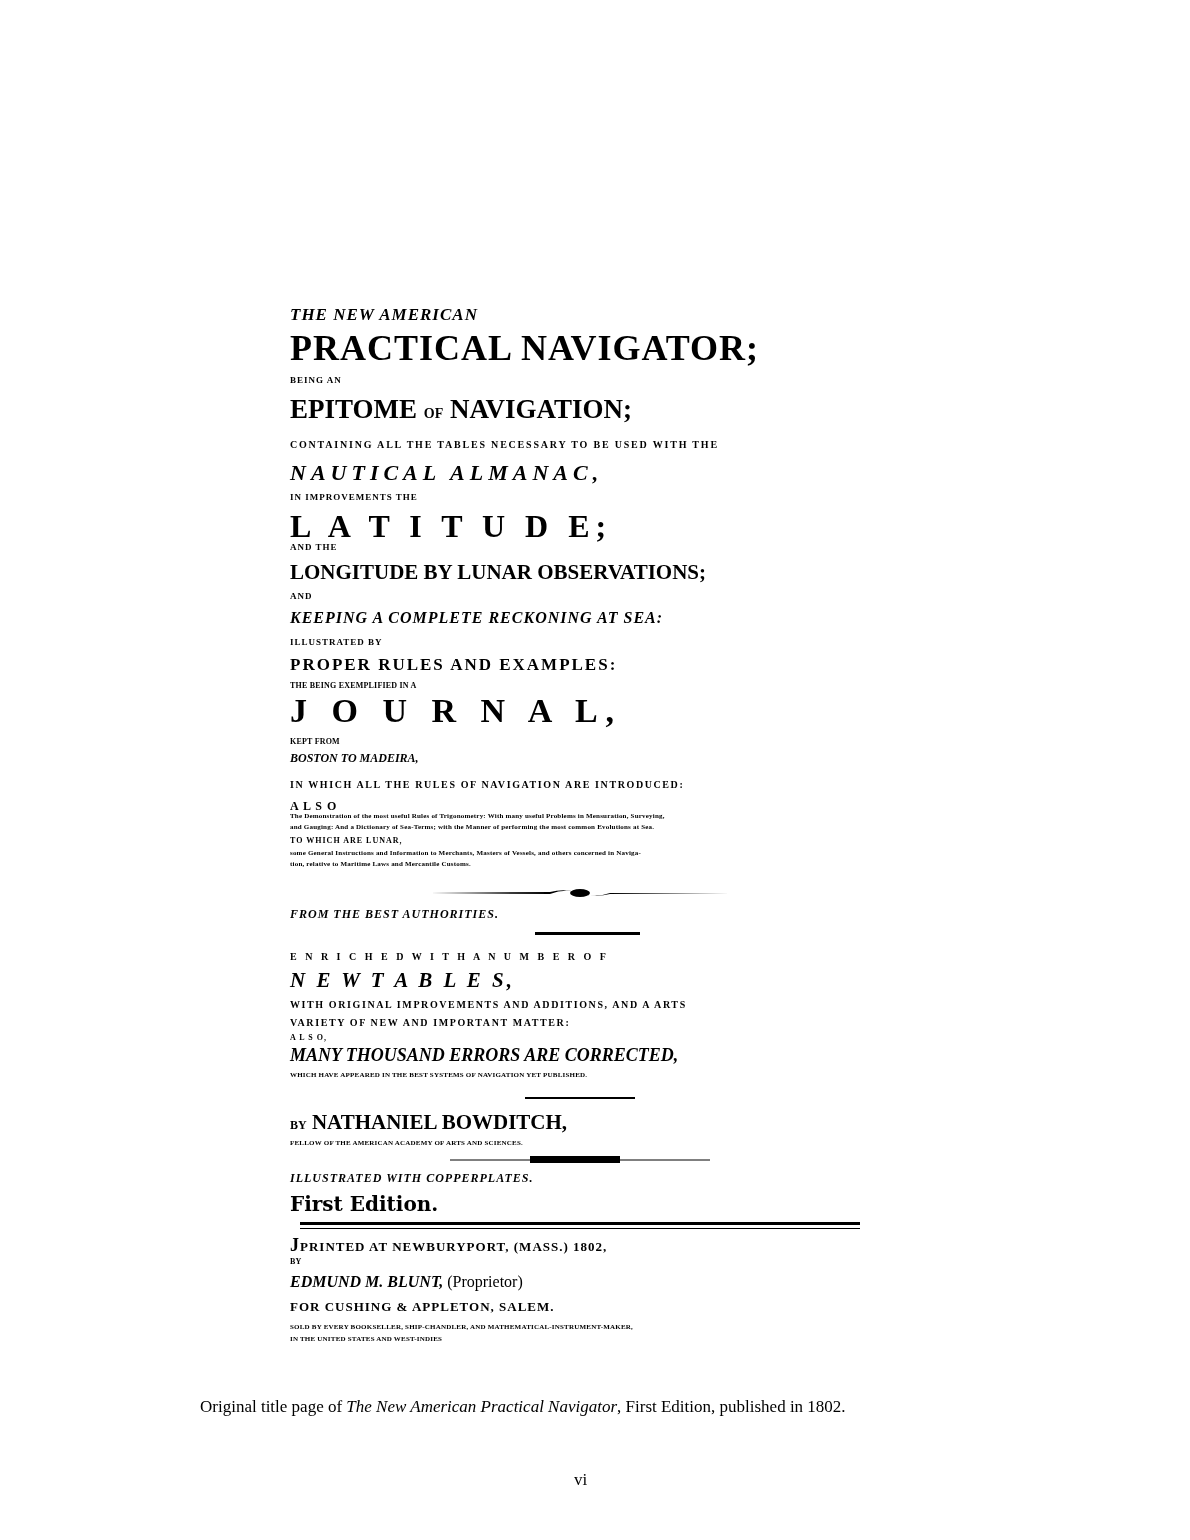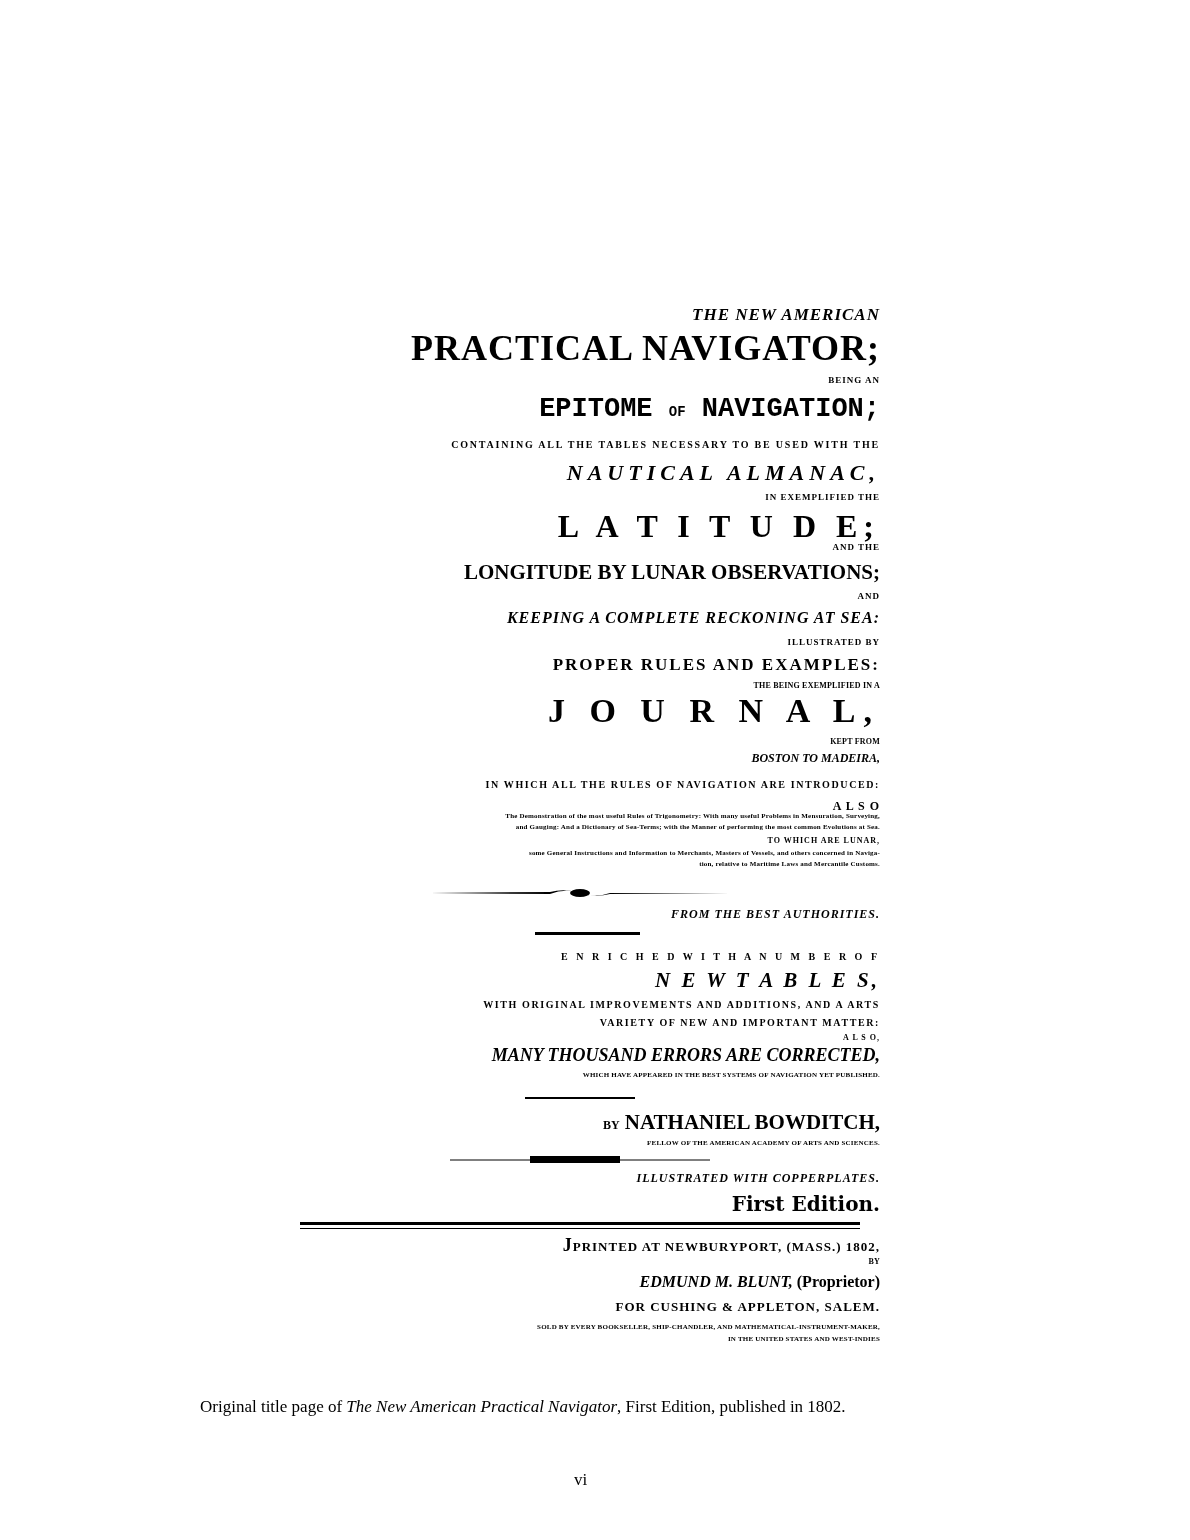--- a/index.html
+++ b/index.html
@@ -1,42 +1,42 @@
 <!DOCTYPE html>
 <html><head>
 <meta charset="utf-8">
 <style>
   html, body { margin:0; padding:0; background:#ffffff; }
   body { width:1190px; height:1540px; position:relative; overflow:hidden; color:#000; font-family:"Liberation Serif", serif; }
   .plate { position:absolute; left:280px; top:300px; width:600px; text-align:center; }
-  .ln { position:absolute; left:0; width:600px; text-align:right; white-space:nowrap; line-height:1; font-weight:bold; }
+  .ln { position:absolute; left:10px; width:600px; text-align:left; white-space:nowrap; line-height:1; font-weight:bold; }
   .it { font-style:italic; }
   .tiny { font-size:9px; letter-spacing:1px; }
   .micro { font-size:7px; letter-spacing:0.2px; }
   .rule { position:absolute; background:#000; height:2px; }
   .ornament { position:absolute; left:150px; width:300px; height:10px; }
   .caption { position:absolute; left:200px; top:1397px; width:790px; font-size:17px; font-family:"Liberation Serif", serif; text-align:left; white-space:nowrap; }
   .pageno { position:absolute; left:0; width:1161px; top:1470px; text-align:center; font-size:17px; font-family:"Liberation Serif", serif; }
 </style>
 </head>
 <body>
 
 <div class="plate">
 
   <div class="ln it" style="top:6px;font-size:17px;letter-spacing:1px;">THE NEW AMERICAN</div>
   <div class="ln" style="top:30px;font-size:36px;letter-spacing:1px;">PRACTICAL NAVIGATOR;</div>
   <div class="ln tiny" style="top:76px;">BEING AN</div>
-  <div class="ln" style="top:96px;font-size:27px;font-family:Liberation Mono, monospace;">
+  <div class="ln" style="top:96px;font-size:27px;">
     <span>EPITOME</span>
     <span style="font-size:14px;">OF</span>
     <span>NAVIGATION;</span>
   </div>
   <div class="ln" style="top:140px;font-size:10px;letter-spacing:1.8px;">CONTAINING ALL THE TABLES NECESSARY TO BE USED WITH THE</div>
   <div class="ln it" style="top:162px;font-size:22px;letter-spacing:5px;">NAUTICAL ALMANAC,</div>
-  <div class="ln tiny" style="top:193px;">IN EXEMPLIFIED THE</div>
+  <div class="ln tiny" style="top:193px;">IN IMPROVEMENTS THE</div>
   <div class="ln" style="top:210px;font-size:32px;letter-spacing:6px;">L A T I T U D E;</div>
   <div class="ln tiny" style="top:243px;">AND THE</div>
   <div class="ln" style="top:262px;font-size:21px;">LONGITUDE BY LUNAR OBSERVATIONS;</div>
   <div class="ln tiny" style="top:292px;">AND</div>
   <div class="ln it" style="top:310px;font-size:16px;letter-spacing:1px;">KEEPING A COMPLETE RECKONING AT SEA:</div>
   <div class="ln tiny" style="top:338px;">ILLUSTRATED BY</div>
   <div class="ln" style="top:356px;font-size:17px;letter-spacing:2px;">PROPER RULES AND EXAMPLES:</div>
   <div class="ln micro" style="top:382px;font-size:8px;">THE BEING EXEMPLIFIED IN A</div>
   <div class="ln" style="top:394px;font-size:34px;letter-spacing:8px;">J O U R N A L,</div>
   <div class="ln micro" style="top:438px;font-size:8px;">KEPT FROM</div>
@@ -82,21 +82,21 @@
 
   <div class="rule" style="top:922px;left:20px;width:560px;height:3px;"></div>
   <div class="rule" style="top:928px;left:20px;width:560px;height:1px;"></div>
 
   <div class="ln" style="top:936px;font-size:13px;letter-spacing:1px;">
     <span style="font-size:18px;">J</span><span>PRINTED AT NEWBURYPORT, (MASS.) 1802,</span>
   </div>
   <div class="ln micro" style="top:958px;font-size:8px;">BY</div>
   <div class="ln" style="top:974px;font-size:16px;">
     <span class="it">EDMUND M. BLUNT,</span>
-    <span style="font-weight:bold;">(Proprietor)</span>
+    <span style="font-weight:normal;">(Proprietor)</span>
   </div>
   <div class="ln" style="top:1000px;font-size:13px;letter-spacing:1px;">FOR CUSHING &amp; APPLETON, SALEM.</div>
   <div class="ln micro" style="top:1024px;">SOLD BY EVERY BOOKSELLER, SHIP-CHANDLER, AND MATHEMATICAL-INSTRUMENT-MAKER,</div>
   <div class="ln micro" style="top:1036px;">IN THE UNITED STATES AND WEST-INDIES</div>
 </div>
 
 <div class="caption">
   <span>Original title page of </span><i>The New American Practical Navigator</i><span>, First Edition, published in 1802.</span>
 </div>
 

